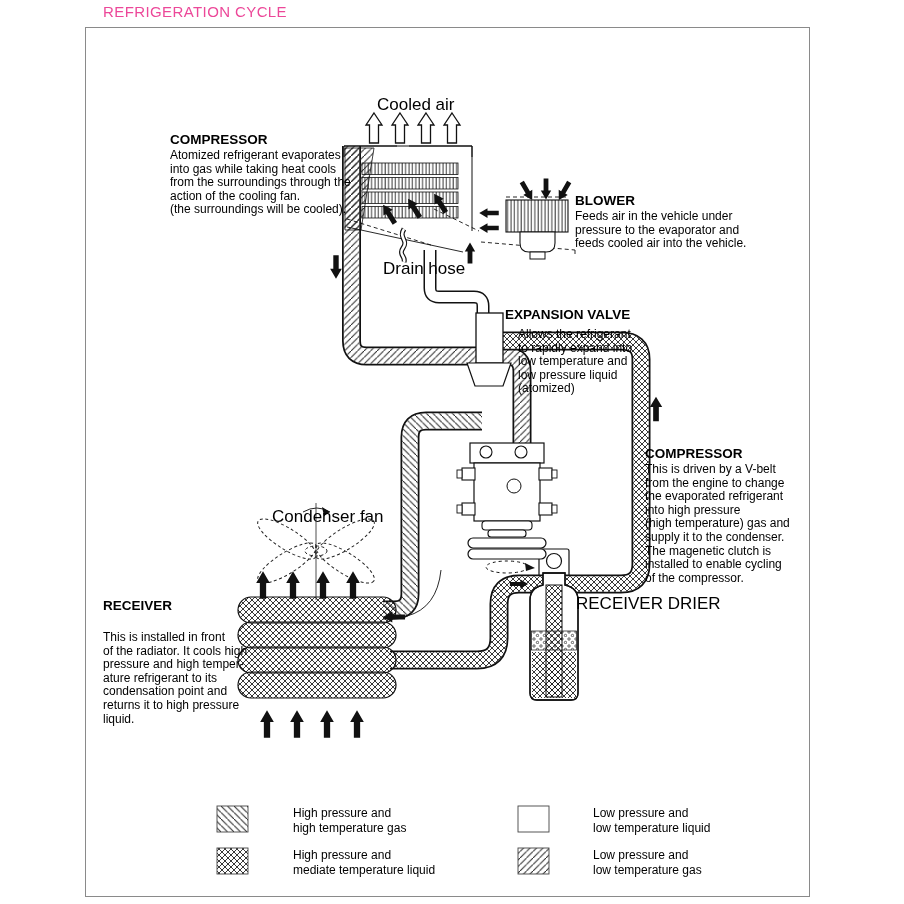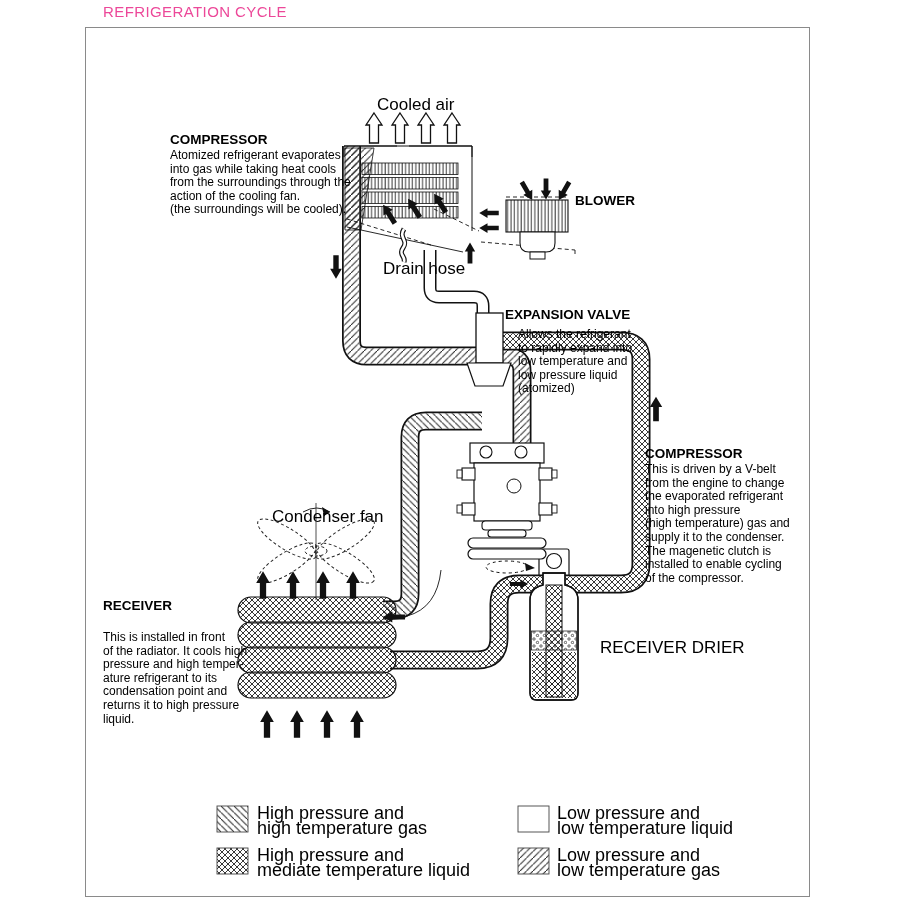--- a/index.html
+++ b/index.html
@@ -8,21 +8,21 @@
   #frame{position:absolute;left:85px;top:27px;width:723px;height:868px;
          border:1.5px solid #8a8a8a;background:#fff;}
   #art{position:absolute;left:0;top:0;width:904px;height:904px;pointer-events:none;}
   .txt{position:absolute;}
   .title{font-size:15px;font-weight:normal;color:#ec4899;letter-spacing:.4px;}
   .h{font-size:13.5px;font-weight:bold;line-height:15px;}
   .p{font-size:12px;line-height:13.6px;white-space:pre-line;}
   .lab{font-size:17px;}
   .labb{font-size:17px;font-weight:normal;}
   .ctr{text-align:center;white-space:pre-line;}
-  .leg{font-size:18px;line-height:14.5px;white-space:pre-line;}
+  .leg{font-size:12px;line-height:14.5px;white-space:pre-line;margin-left:36px;}
 </style>
 </head>
 <body>
 
 <div id="stage">
 
   <div id="frame"></div>
 
   <svg id="art" viewBox="0 0 904 904">
     <defs>
@@ -211,20 +211,23 @@
   <div class="txt labb" style="left:377px;top:95px;">Cooled air</div>
 
   <div class="txt h" style="left:170px;top:132px;">COMPRESSOR</div>
   <div class="txt p" style="left:170px;top:149px;">Atomized refrigerant evaporates
 into gas while taking heat cools
 from the surroundings through the
 action of the cooling fan.
 (the surroundings will be cooled).</div>
 
   <div class="txt h" style="left:575px;top:193px;">BLOWER</div>
+  <div class="txt p" style="left:575px;top:210px;">Feeds air in the vehicle under
+pressure to the evaporator and
+feeds cooled air into the vehicle.</div>
 
   <div class="txt lab" style="left:383px;top:259px;">Drain hose</div>
 
   <div class="txt h" style="left:505px;top:307px;">EXPANSION VALVE</div>
   <div class="txt p" style="left:518px;top:328px;">Allows the refrigerant
 to rapidly expand into
 low temperature and
 low pressure liquid
 (atomized)</div>
 
@@ -243,21 +246,21 @@
 
   <div class="txt h" style="left:103px;top:598px;">RECEIVER</div>
   <div class="txt p" style="left:103px;top:631px;">This is installed in front
 of the radiator. It cools high
 pressure and high temper-
 ature refrigerant to its
 condensation point and
 returns it to high pressure
 liquid.</div>
 
-  <div class="txt labb" style="left:600px;top:594px;margin-top:44px;">RECEIVER DRIER</div>
+  <div class="txt labb" style="left:576px;top:594px;">RECEIVER DRIER</div>
 
   <div class="txt leg" style="left:257px;top:806px;">High pressure and
 high temperature gas</div>
   <div class="txt leg" style="left:257px;top:848px;">High pressure and
 mediate temperature liquid</div>
   <div class="txt leg" style="left:557px;top:806px;">Low pressure and
 low temperature liquid</div>
   <div class="txt leg" style="left:557px;top:848px;">Low pressure and
 low temperature gas</div>
 

